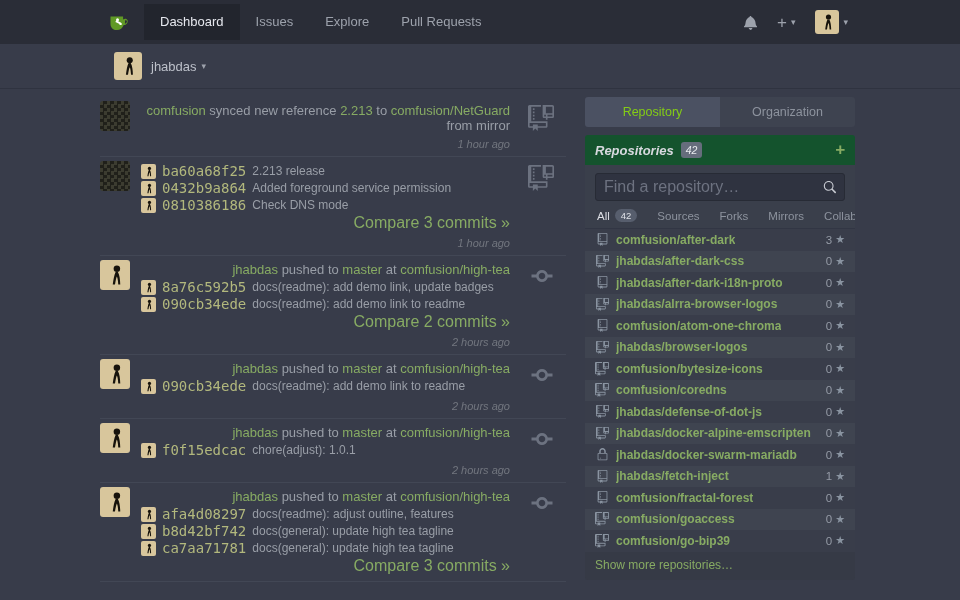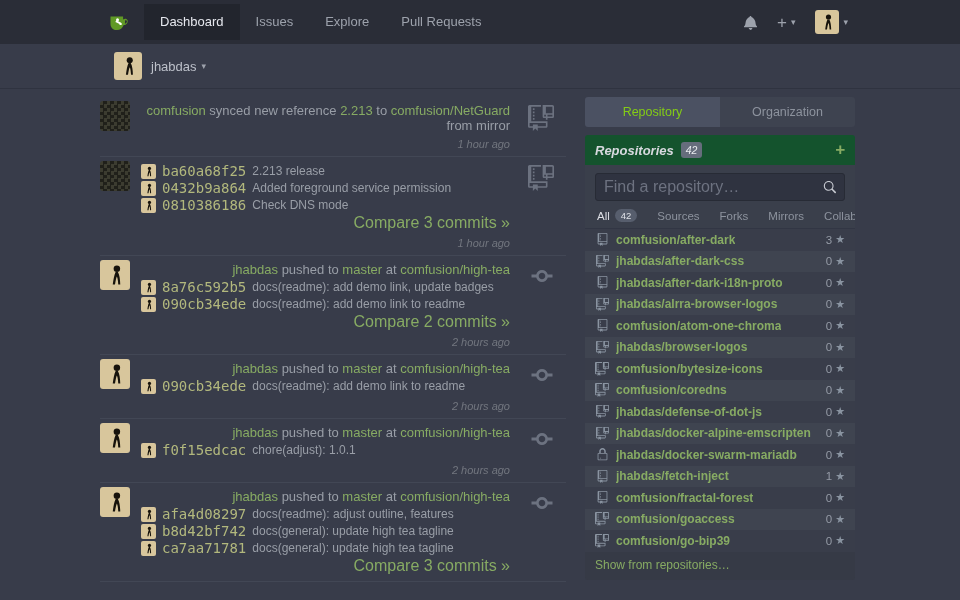--- a/index.html
+++ b/index.html
@@ -537,16 +537,16 @@
                 <path d="M15 0H9v7c0 .55.45 1 1 1h1v1h1V8h3c.55 0 1-.45 1-1V1c0-.55-.45-1-1-1zm-4 7h-1V6h1v1zm4 0h-3V6h3v1zm0-2h-4V1h4v4zM4 5H3V4h1v1zm0-2H3V2h1v1zM2 1h6V0H1C.45 0 0 .45 0 1v12c0 .55.45 1 1 1h2v2l1.5-1.5L6 16v-2h5c.55 0 1-.45 1-1v-3H2V1zm9 10v2H6v-1H3v1H1v-2h10zM3 8h1v1H3V8zm1-1H3V6h1v1z"></path>
               </svg>
             </span>
             <a class="repo-name">comfusion/go-bip39</a>
             <span class="repo-stars">
               <span>0</span>
               <span class="star-glyph">★</span>
             </span>
           </div>
         </div>
-      <a class="show-more">Show from repositories…</a>
+      <a class="show-more">Show more repositories…</a>
     </div>
   </div>
 </div>
 
 </body></html>

